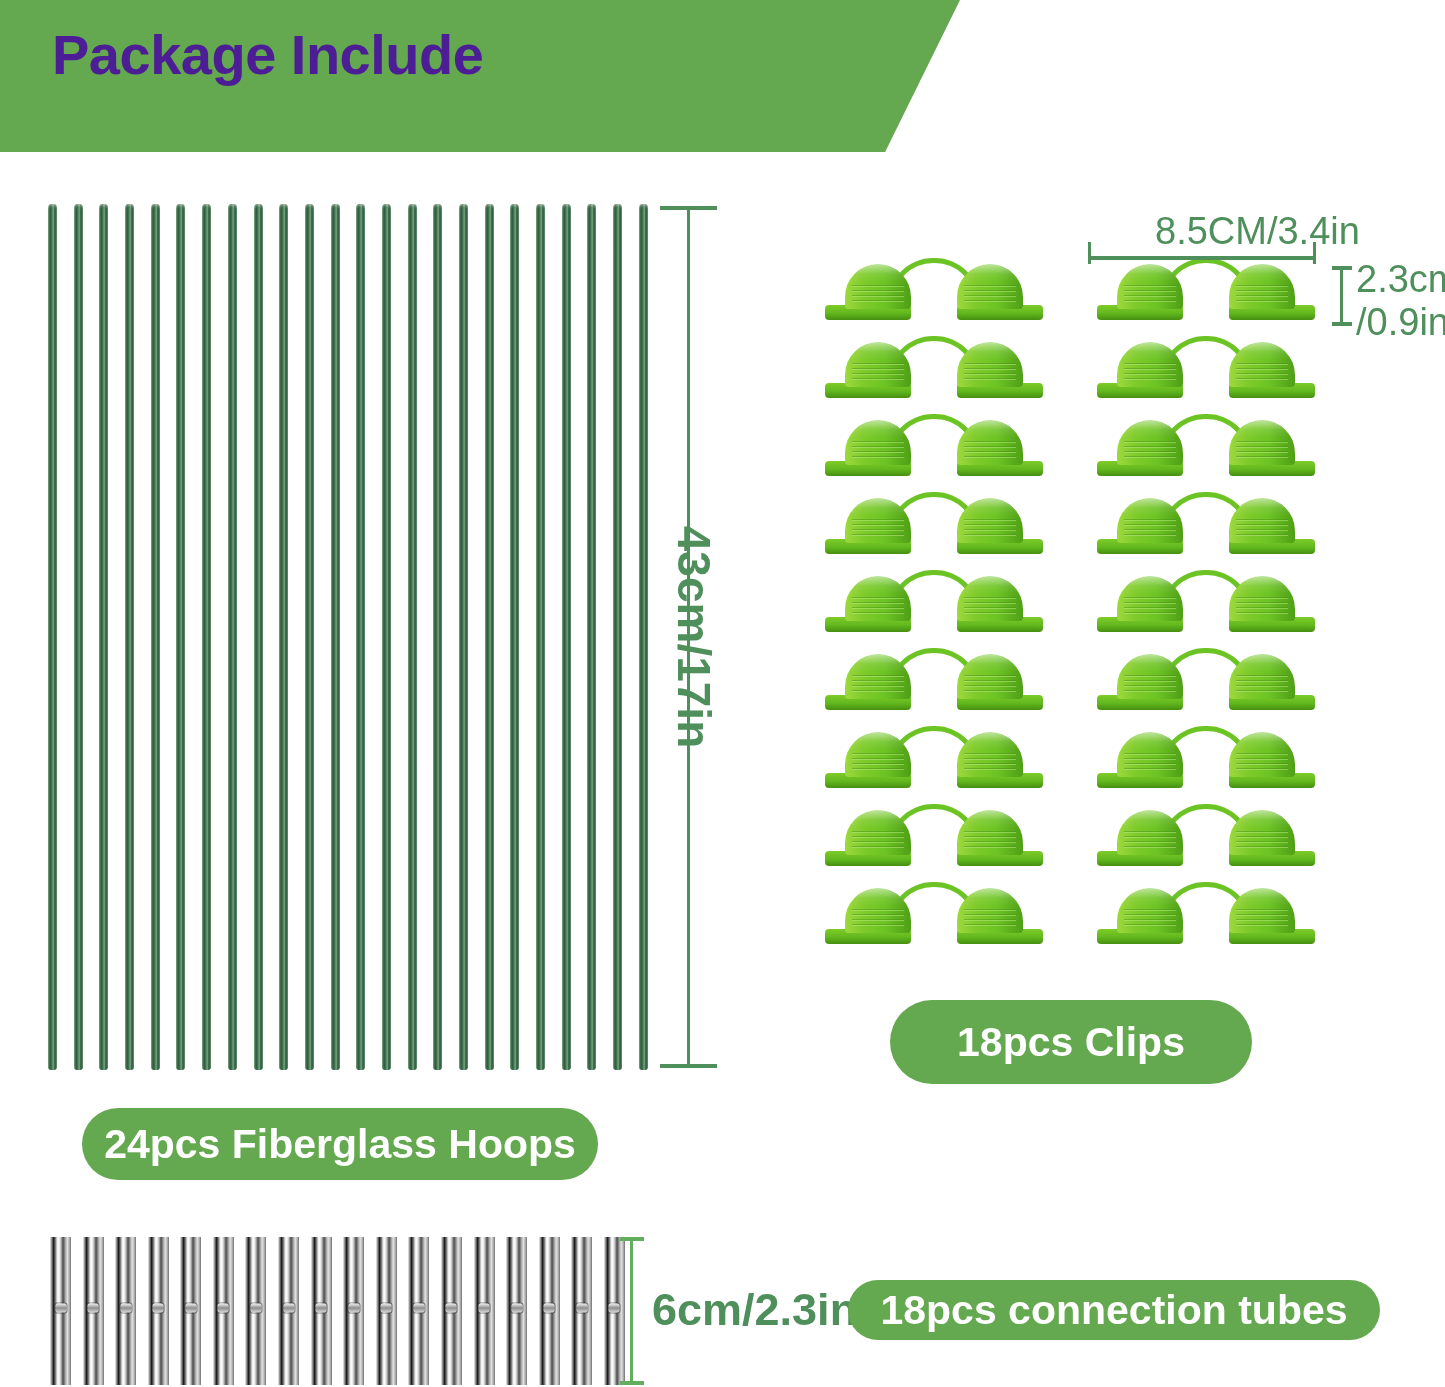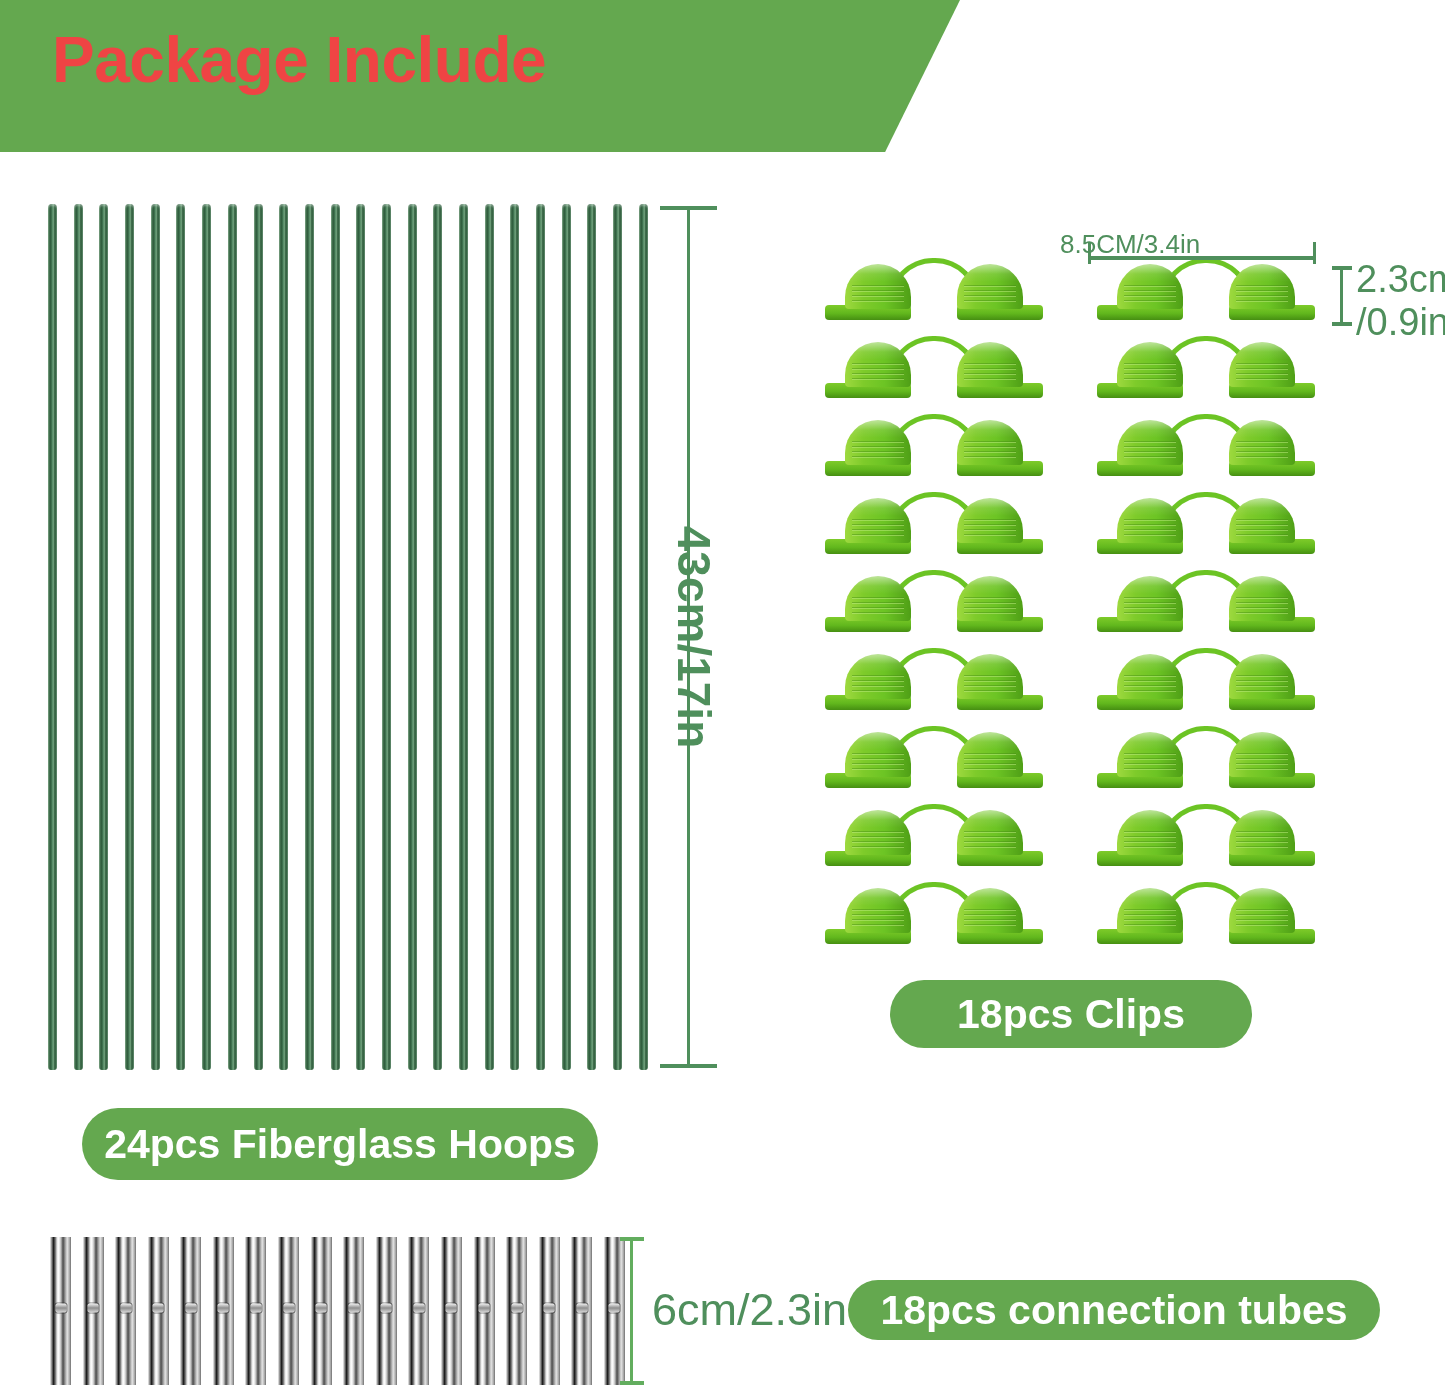--- a/index.html
+++ b/index.html
@@ -24,23 +24,23 @@
     width: 960px;
     height: 152px;
     background: #64a84f;
     -webkit-clip-path: polygon(0 0, 100% 0, 92.2% 100%, 0 100%);
     clip-path: polygon(0 0, 100% 0, 92.2% 100%, 0 100%);
   }
   #header-title {
     position: absolute;
     left: 52px;
     top: 20px;
-    font-size: 64px;
+    font-size: 56px;
     font-weight: bold;
-    color: #ef4444;
+    color: #4c1d95;
     letter-spacing: -0.5px;
     line-height: 1.25;
     white-space: nowrap;
   }
 
   
   .pill {
     position: absolute;
     background: #64a84f;
     color: #ffffff;
@@ -217,26 +217,25 @@
     position: absolute;
     top: -14px;
     width: 3px;
     height: 22px;
     background: #4f8f5c;
   }
   #clip-dim-h::before { left: 0; }
   #clip-dim-h::after  { right: 0; }
   #clip-dim-h-label {
     position: absolute;
-    left: 1060px;
+    left: 1155px;
     top: 210px;
-    font-size: 26px;
+    font-size: 38px;
     color: #4f8f5c;
     white-space: nowrap;
-    margin-top: 19px;
   }
   #clip-dim-v {
     position: absolute;
     left: 1330px;
     top: 266px;
     width: 22px;
     height: 60px;
   }
   #clip-dim-v .dim-line-v {
     position: absolute;
@@ -260,23 +259,23 @@
     left: 1356px;
     top: 258px;
     font-size: 38px;
     color: #4f8f5c;
     line-height: 1.12;
     white-space: nowrap;
   }
 
   #clips-pill {
     left: 890px;
-    top: 980px;
+    top: 1000px;
     width: 362px;
-    height: 68px;
+    height: 84px;
     font-size: 41px;
   }
 
   
   #tubes-group {
     position: absolute;
     left: 50px;
     top: 1237px;
     width: 575px;
     height: 148px;
@@ -337,21 +336,21 @@
     background: #62ad5e;
   }
   #tubes-dimension .dim-cap.top { top: 0; }
   #tubes-dimension .dim-cap.bottom { bottom: 0; }
 
   #tubes-dim-label {
     position: absolute;
     left: 652px;
     top: 1284px;
     font-size: 45px;
-    font-weight: normal;
+    font-weight: bold;
     color: #4f8f5c;
     white-space: nowrap;
   }
 
   #tubes-pill {
     left: 848px;
     top: 1280px;
     width: 532px;
     height: 60px;
     font-size: 41px;

